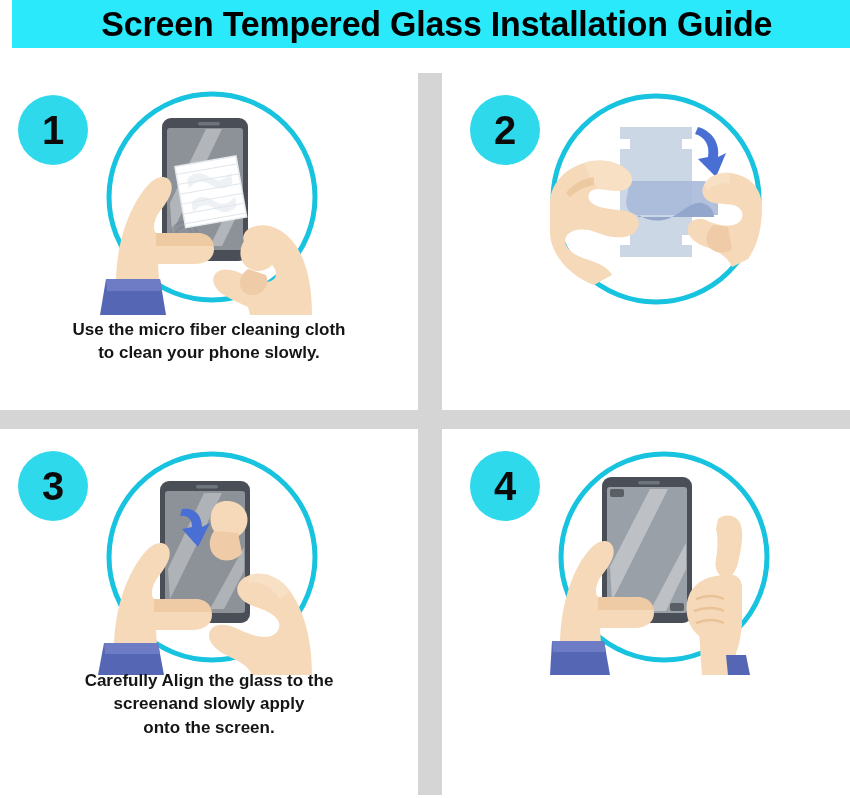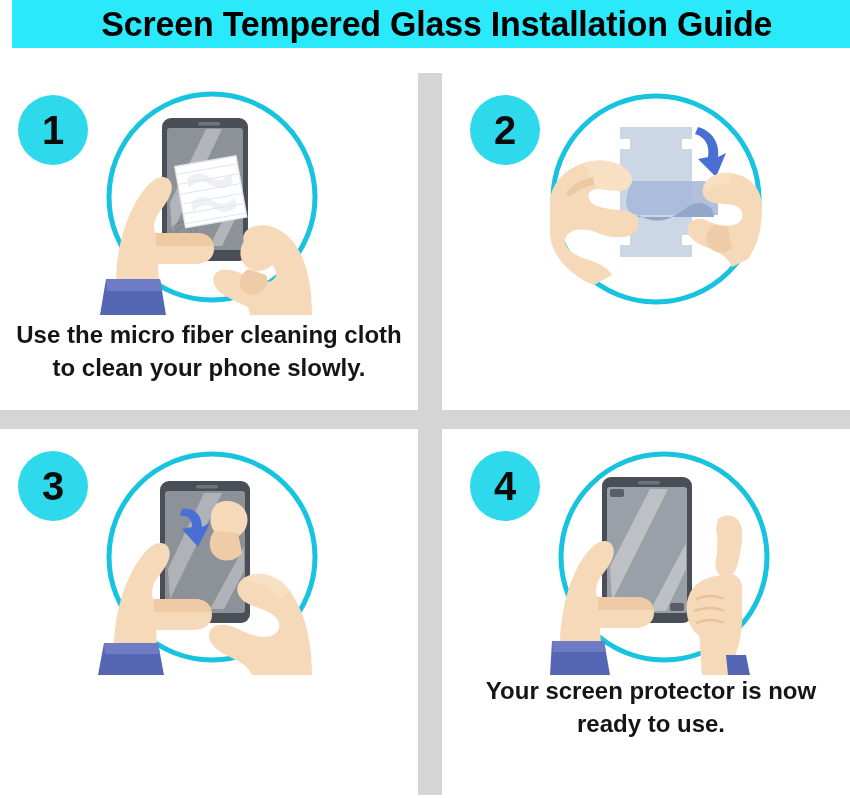--- a/index.html
+++ b/index.html
@@ -100,21 +100,21 @@
   #panel-4 .illus-wrap { left: 108px; top: 14px; }
 
   .illus-wrap svg { display: block; width: 100%; height: 100%; }
 
   .caption {
     position: absolute;
     left: 10px;
     right: 10px;
     top: 245px;
     text-align: center;
-    font-size: 24px;
+    font-size: 17px;
     font-weight: bold;
     color: #151515;
     line-height: 1.38;
   }
   #panel-3 .caption { top: 240px; }
   .caption .line { display: block; }
 </style>
 </head>
 <body>
 
@@ -219,20 +219,25 @@
         <path d="M56 156 L96 156 C108 156 113 162 114 169 L56 169 Z" fill="#E8BE92" opacity="0.5"></path>
         <path d="M6 200 L60 200 L66 232 L0 232 Z" fill="#5566B5"></path>
         <path d="M6 200 L60 200 L62 211 L7 211 Z" fill="#6D7CC4"></path>
 
         <path d="M214 232 C214 196 206 168 192 148 C182 134 166 128 152 132 C140 136 136 146 142 154 C148 163 162 164 172 170 C182 176 184 184 178 190 C170 198 152 192 140 186 C128 180 116 180 112 188 C108 196 116 206 128 212 C140 218 150 222 154 232 Z" fill="#F6D9B8"></path>
         <path d="M152 132 C166 128 182 134 192 148 L182 156 C172 142 162 138 150 140 Z" fill="#F8E0C4"></path>
         <path d="M120 60 C128 56 140 58 146 66 C152 74 150 86 142 92 C134 98 122 96 116 88 C110 80 112 65 120 60 Z" fill="#F6D9B8"></path>
         <path d="M116 88 C110 96 110 108 118 114 C126 120 138 118 144 110 L140 90 Z" fill="#EFCCA7"></path>
       </svg>
     </div>
+    <div class="caption">
+      <span class="line">Carefully Align the glass to the</span>
+      <span class="line">screenand slowly apply</span>
+      <span class="line">onto the screen.</span>
+    </div>
   </div>
 
   <div class="panel" id="panel-4">
     <div class="step-badge">4</div>
     <div class="illus-wrap">
       <svg viewBox="0 0 228 232" xmlns="http://www.w3.org/2000/svg">
         <circle cx="114" cy="114" r="103" fill="none" stroke="#17C3DE" stroke-width="5"></circle>
 
         <rect x="52" y="34" width="90" height="146" rx="9" fill="#4a4f57"></rect>
         <rect x="57" y="44" width="80" height="126" rx="3" fill="#9AA0A7"></rect>
@@ -253,19 +258,15 @@
         <path d="M168 76 C176 70 186 72 190 80 C194 88 192 104 188 120 C186 128 182 134 176 134 C168 134 164 126 166 116 C168 104 168 92 166 86 Z" fill="#F6D9B8"></path>
         <path d="M176 132 C160 132 146 138 140 150 C134 162 136 178 144 188 C152 198 168 202 180 198 C188 195 192 186 192 176 L192 146 C192 136 186 130 176 132 Z" fill="#F6D9B8"></path>
         <g stroke="#E8BE92" stroke-width="2.5" fill="none" opacity="0.85">
           <path d="M146 156 C156 152 166 152 174 156"></path>
           <path d="M144 168 C154 164 166 164 174 168"></path>
           <path d="M146 180 C156 176 166 176 174 180"></path>
         </g>
         <path d="M176 212 L196 212 L200 232 L178 232 Z" fill="#5566B5"></path>
       </svg>
     </div>
-    <div class="caption">
-      <span class="line">Your screen protector is now</span>
-      <span class="line">ready to use.</span>
-    </div>
   </div>
 
 </div>
 
 </body></html>

